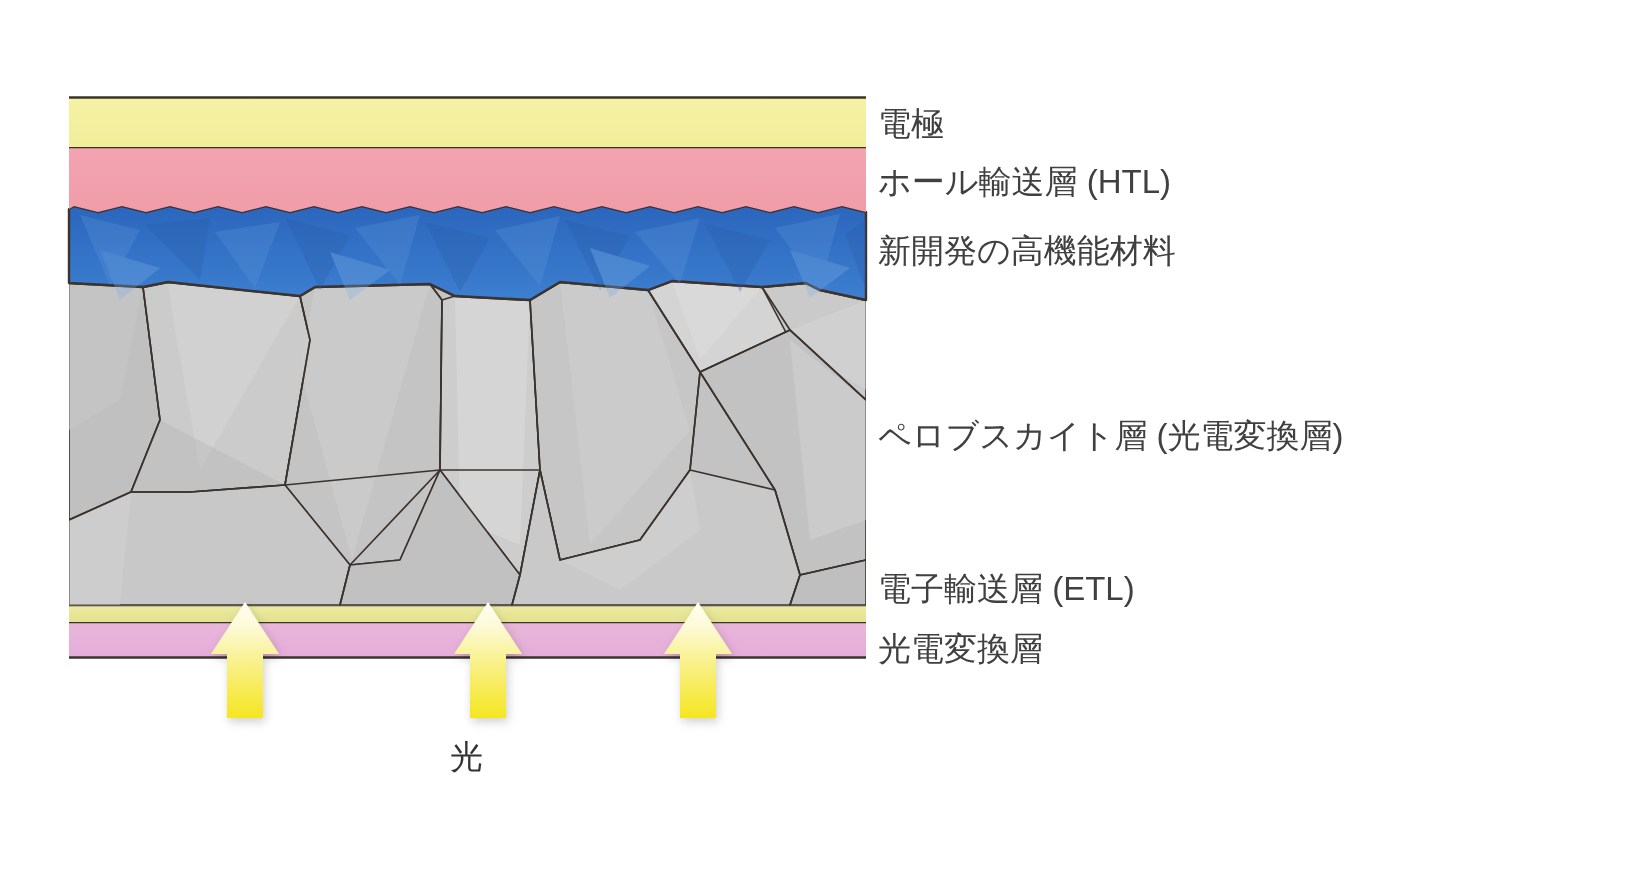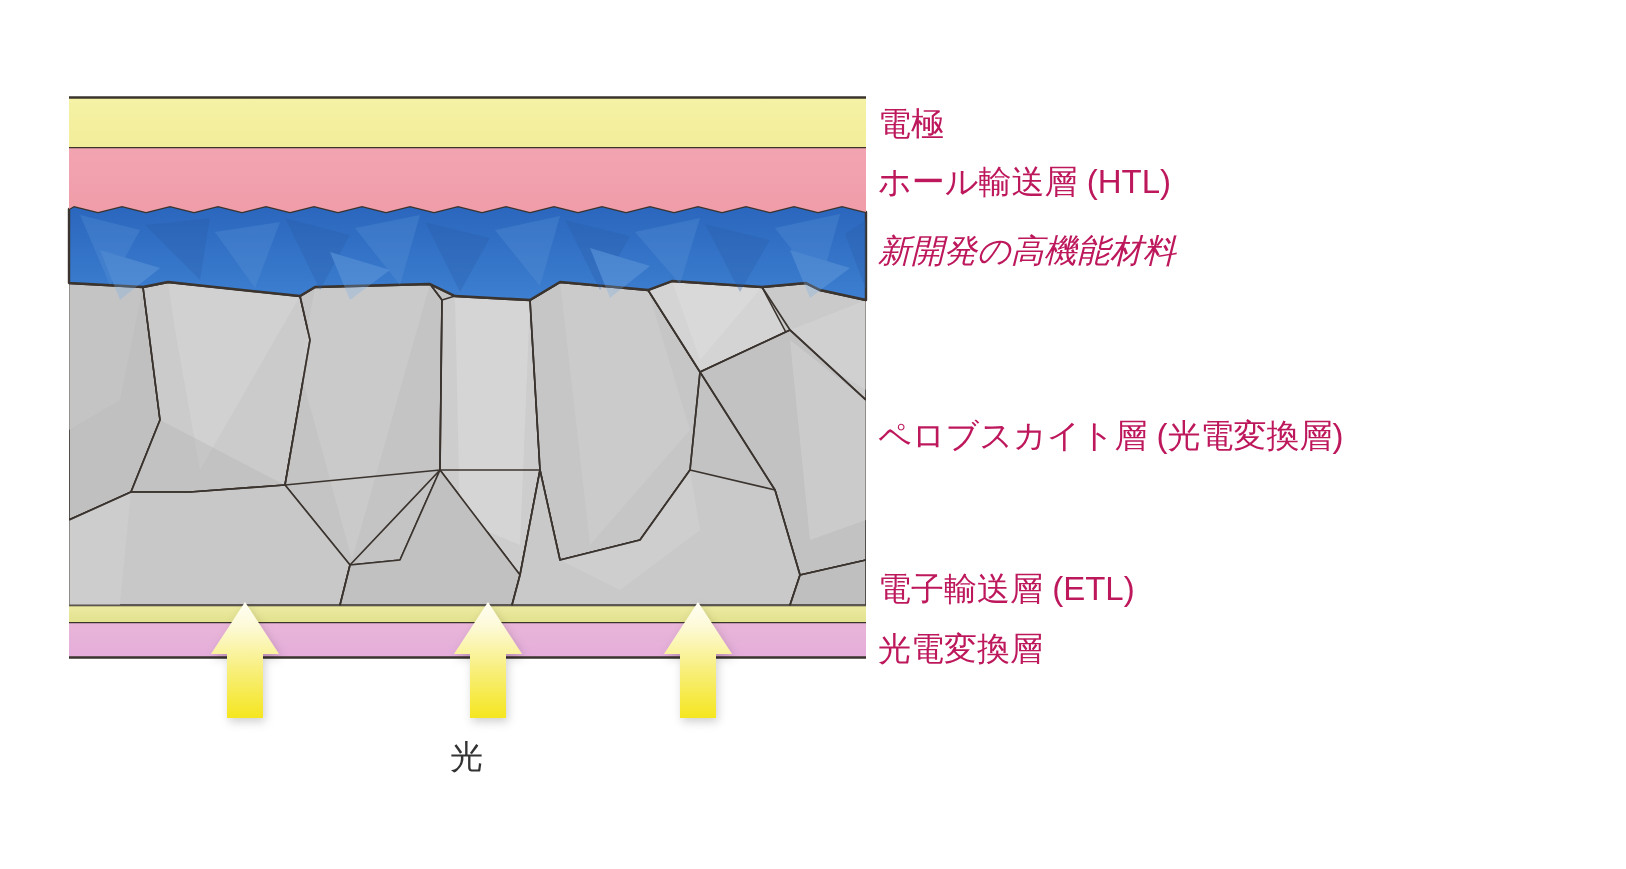--- a/index.html
+++ b/index.html
@@ -7,21 +7,21 @@
     width:1626px;height:869px;
     background:#ffffff;
     font-family:"Liberation Sans","DejaVu Sans",sans-serif;
     overflow:hidden;
     position:relative;
   }
   #stage{position:absolute;left:0;top:0;width:1626px;height:869px;}
   svg#fig{position:absolute;left:0;top:0;width:1626px;height:869px;display:block;}
   .lbl{
     position:absolute;
-    color:#be185d;
+    color:#404040;
     font-size:33px;
     line-height:1;
     white-space:nowrap;
     font-family:"Liberation Sans","DejaVu Sans",sans-serif;
   }
   .lightlbl{
     position:absolute;
     color:#333333;
     font-size:33px;
     line-height:1;
@@ -194,20 +194,20 @@
       <polygon points="488,602 522,654 506,654 506,718 470,718 470,654 454,654" fill="url(#gArrow)"></polygon>
     </g>
     <g filter="url(#softShadow)">
       <polygon points="698,602 732,654 716,654 716,718 680,718 680,654 664,654" fill="url(#gArrow)"></polygon>
     </g>
   </g>
 </svg>
 
 <div class="lbl" style="left:878px;top:107px;">電極</div>
 <div class="lbl" style="left:878px;top:165px;">ホール輸送層 (HTL)</div>
-<div class="lbl" style="left:878px;top:234px;font-style:italic;">新開発の高機能材料</div>
+<div class="lbl" style="left:878px;top:234px;">新開発の高機能材料</div>
 <div class="lbl" style="left:878px;top:572px;">電子輸送層 (ETL)</div>
 <div class="lbl" style="left:878px;top:419px;">ペロブスカイト層 (光電変換層)</div>
 <div class="lbl" style="left:878px;top:632px;">光電変換層</div>
 
 <div class="lightlbl" style="left:450px;top:740px;">光</div>
 
 </div>
 
 </body></html>

